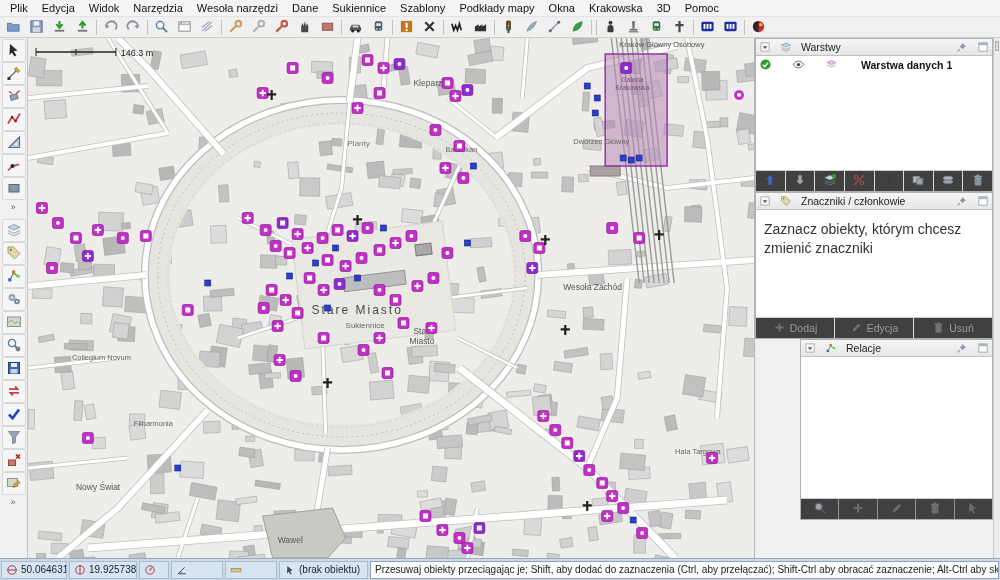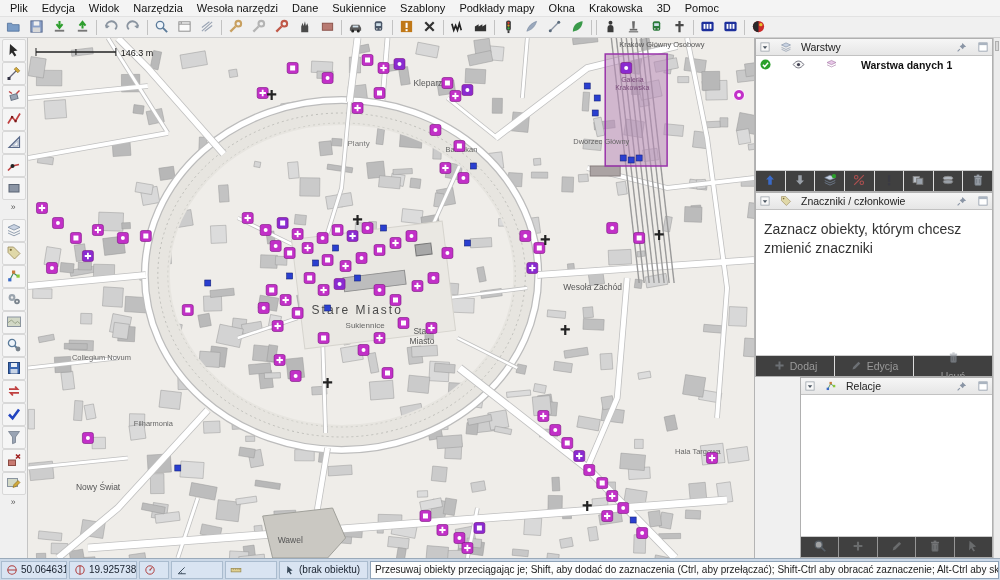--- a/index.html
+++ b/index.html
@@ -30,39 +30,39 @@
     display:flex; align-items:center; justify-content:center; letter-spacing:1px; }
   .lt-gap { height:6px; min-height:6px; }
   
   #map { position:relative; flex:1; height:520px; background:#efede9; overflow:hidden;
     border-right:1px solid #b4b4b4; }
   #map svg.mapsvg { display:block; width:100%; height:100%; }
   
   #rightpanels { width:238px; display:flex; flex-direction:column; background:#f0f0f0; }
   .panel { display:flex; flex-direction:column; background:#fff; border:1px solid #b0b0b0; }
   #panel-layers { height:154px; }
-  #panel-tags { height:185px; }
+  #panel-tags { height:147px; }
   #panel-relations { height:181px;margin-left:45px; }
   .phead { height:17px; min-height:17px; background:linear-gradient(#f6f6f6,#e6e6e6);
     display:flex; align-items:center; gap:9px; padding:0 3px; border-bottom:1px solid #c2c2c2;
     font-size:10.5px; color:#222; }
   .phead .spacer { flex:1; }
   .ph-ico { width:12px; height:12px; display:flex; }
   .ph-ico svg { width:12px; height:12px; }
   .ph-title { font-weight:normal; white-space:nowrap; }
   .pbody { flex:1; overflow:hidden; background:#fff; }
   .ptool { height:21px; min-height:21px; border-top:1px solid #ccc; background:#404040;
     display:flex; align-items:stretch; }
   .pbtn { flex:1; display:flex; align-items:center; justify-content:center; border-right:1px solid #ddd; }
   .pbtn:last-child { border-right:none; }
   .pbtn svg { width:14px; height:14px; }
   .pbtn.disabled { opacity:.55; filter:grayscale(55%); }
   .pbtn-text { flex:1; display:flex; align-items:center; justify-content:center; gap:4px;
     color:#9a9a9a; font-size:10.5px; border-right:1px solid #ddd; white-space:nowrap; }
-  .pbtn-text:last-child { border-right:none;flex-direction:column; }
+  .pbtn-text:last-child { border-right:none; }
   .pbtn-text svg { width:13px; height:13px; opacity:.6; }
   
   .layer-row { height:17px; display:flex; align-items:center; gap:20px; padding:0 3px; font-size:10.5px; white-space:nowrap; }
   .layer-row .ric { width:13px; height:13px; display:flex; }
   .layer-row .ric svg { width:13px; height:13px; }
   .layer-row.selected .rowlab { background:#2f72d4; color:#fff; padding:0 3px; }
   .layer-row .rowlab { padding:0 3px; }
   .layer-row.bold .rowlab { font-weight:bold; }
   
   #tags-body { padding:10px 8px; color:#333; font-size:14px; line-height:1.35; }

